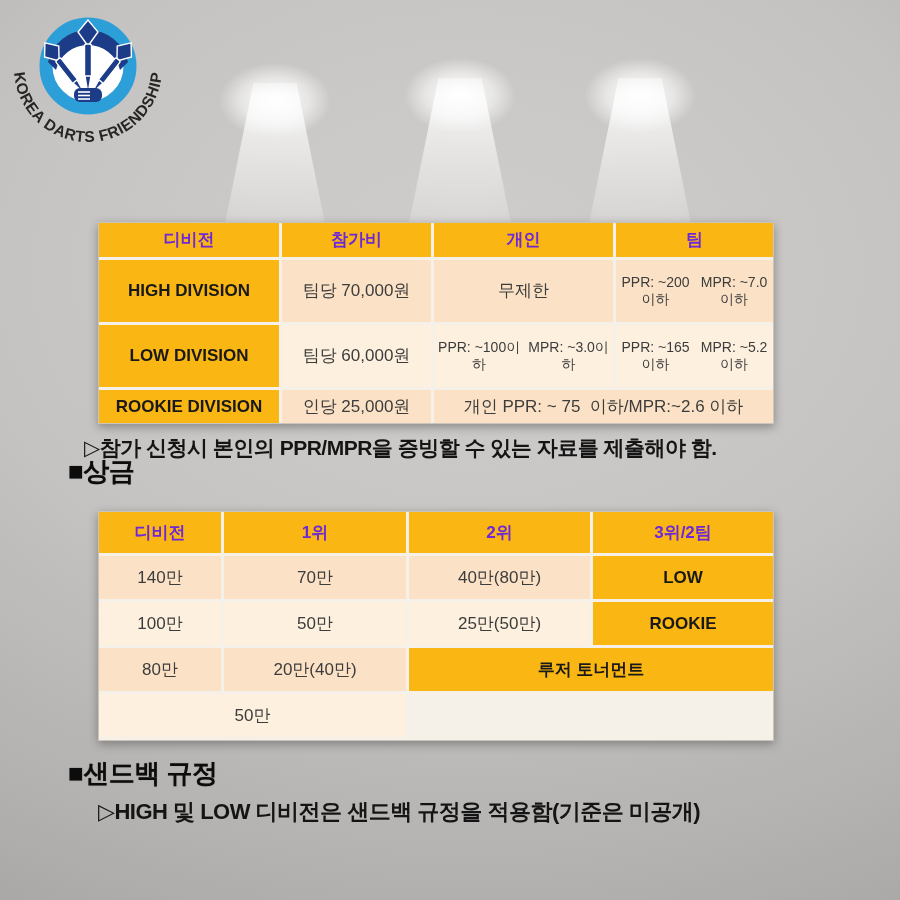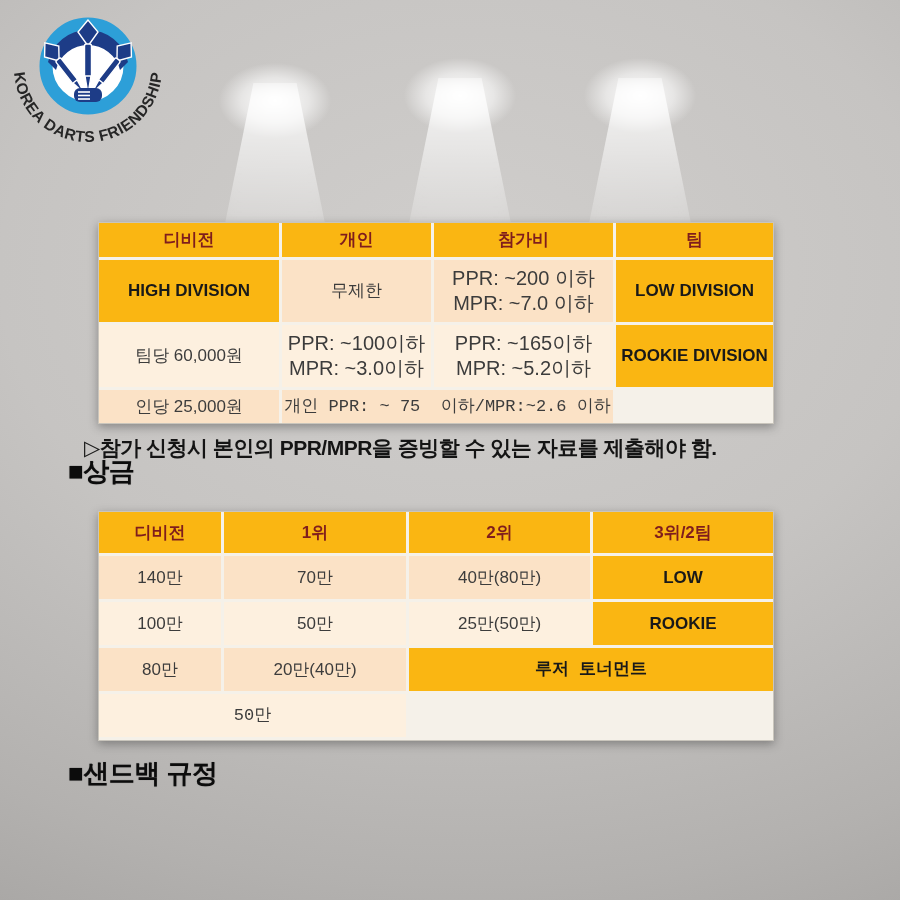--- a/index.html
+++ b/index.html
@@ -55,25 +55,25 @@
   }
   #table1{top:222px;height:200px;grid-template-columns:180px 149px 179px 157px;grid-template-rows:34px 62px 62px 33px;}
   #table2{top:511px;height:228px;grid-template-columns:122px 182px 181px 180px;grid-template-rows:41px 43px 43px 43px 43px;}
   .cell{
     display:flex;align-items:center;justify-content:center;text-align:center;
     color:#3c3c3c;font-size:17px;line-height:1.25;
   }
   .cell.yellow{background:#fab612;}
   .cell.band-a{background:#fbe2c6;}
   .cell.band-b{background:#fdf0df;}
-  .cell.head{font-weight:700;color:#7f1d1d;font-size:17px;}
+  .cell.head{font-weight:700;color:#6d28d9;font-size:17px;}
   .cell.div-label{font-weight:800;color:#191919;font-size:17px;letter-spacing:0;}
-  .cell.two-line{flex-direction:column;font-size:20px;}
+  .cell.two-line{font-size:14px;}
   .cell.pre{white-space:pre-wrap;}
-  .span-2{grid-column:span 2;font-family:Liberation Mono, monospace;}
+  .span-2{grid-column:span 2;}
 </style>
 </head>
 <body>
 
 <div class="stage">
 
   <div class="spot" style="left:200px;top:55px;width:150px;height:260px;">
     <div class="core"></div>
       <div class="beam"></div>
   </div>
@@ -123,25 +123,26 @@
 
       <text font-size="15.5" font-weight="bold" fill="#262626" font-family="Liberation Sans, DejaVu Sans, sans-serif" letter-spacing="0.5">
         <textPath href="#arcPath" startOffset="50%" text-anchor="middle">KOREA DARTS FRIENDSHIP</textPath>
       </text>
     </svg>
   </div>
 
 
   <div id="table1" class="tbl">
     <div class="cell yellow head">디비전</div>
+    <div class="cell yellow head">참가비</div>
     <div class="cell yellow head">개인</div>
-    <div class="cell yellow head">참가비</div>
     <div class="cell yellow head">팀</div>
 
     <div class="cell yellow div-label">HIGH DIVISION</div>
+    <div class="cell band-a">팀당 70,000원</div>
     <div class="cell band-a">무제한</div>
     <div class="cell band-a two-line">
       <div>PPR: ~200 이하</div>
       <div>MPR: ~7.0 이하</div>
     </div>
 
     <div class="cell yellow div-label">LOW DIVISION</div>
     <div class="cell band-b">팀당 60,000원</div>
     <div class="cell band-b two-line">
       <div>PPR: ~100이하</div>
@@ -178,14 +179,15 @@
 
     <div class="cell yellow div-label">ROOKIE</div>
     <div class="cell band-a">80만</div>
     <div class="cell band-a">20만(40만)</div>
 
     <div class="cell yellow div-label span-2">루저 토너먼트</div>
     <div class="cell band-b span-2">50만</div>
   </div>
 
   <div id="title3" class="h-title">■샌드백 규정</div>
+  <div id="note2" class="note">▷HIGH 및 LOW 디비전은 샌드백 규정을 적용함(기준은 미공개)</div>
 
 </div>
 
 </body></html>

